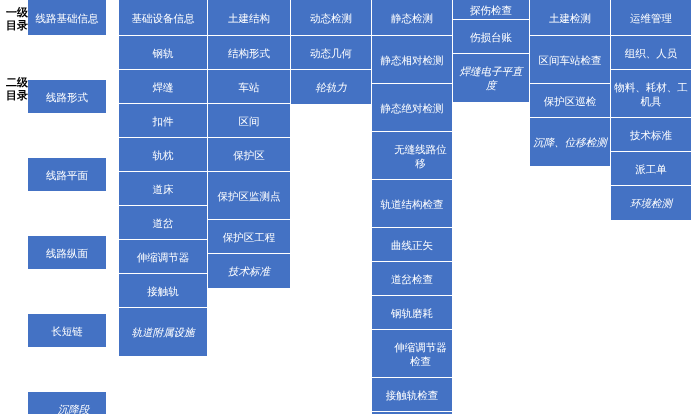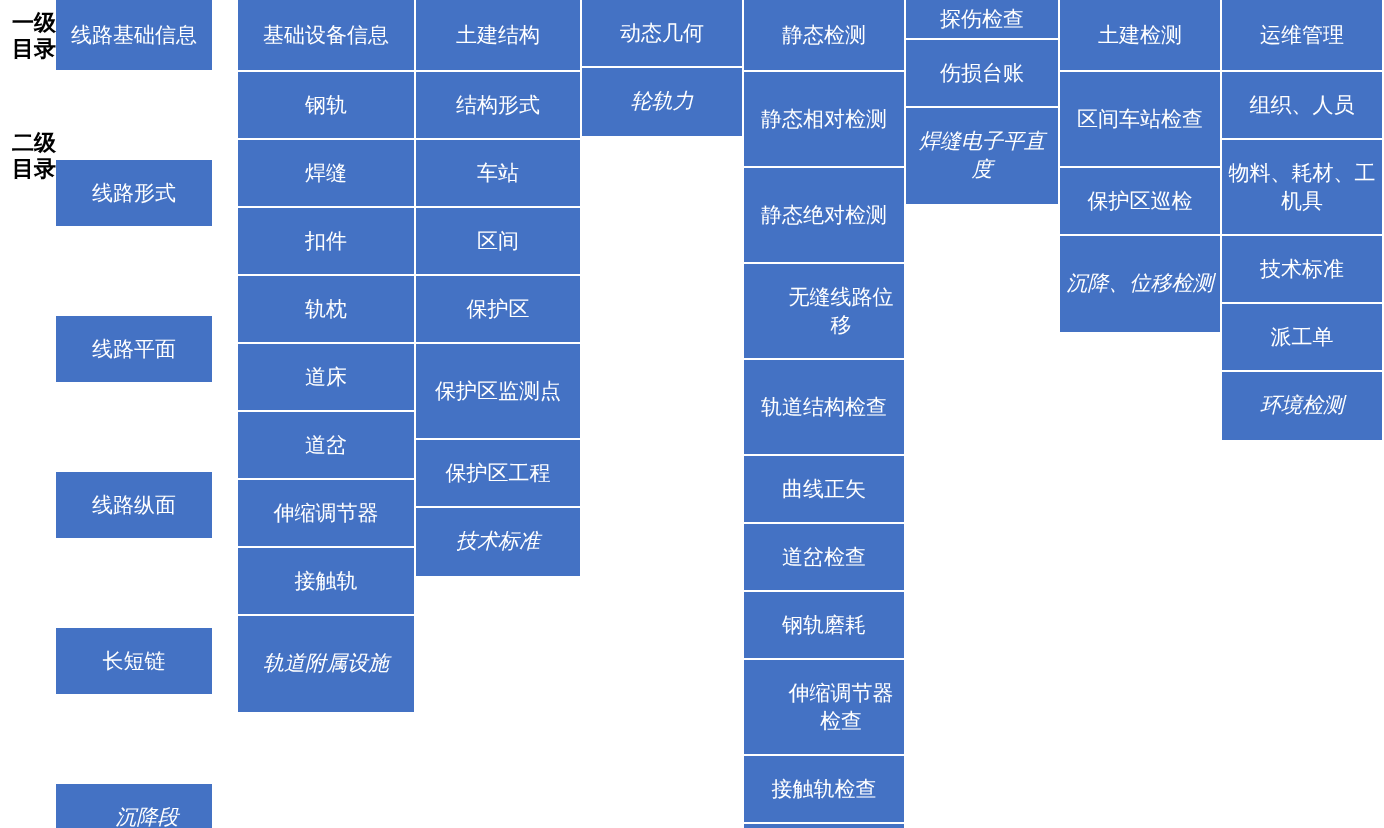--- a/index.html
+++ b/index.html
@@ -26,21 +26,21 @@
     text-align: center;
     line-height: 13px;
     width: 34px;
   }
   #label-level1 {
     left: 0px;
     top: 6px;
   }
   #label-level2 {
     left: 0px;
-    top: 66px;
+    top: 76px;
   }
   .column {
     position: absolute;
     top: 0px;
     display: flex;
     flex-direction: column;
     align-items: stretch;
   }
   .cell {
     background: #4472c4;
@@ -103,20 +103,21 @@
       <div class="cell head" style="height: 36px;">土建结构</div>
       <div class="cell" style="height: 34px;">结构形式</div>
       <div class="cell" style="height: 34px;">车站</div>
       <div class="cell" style="height: 34px;">区间</div>
       <div class="cell" style="height: 34px;">保护区</div>
       <div class="cell" style="height: 48px;">保护区监测点</div>
       <div class="cell" style="height: 34px;">保护区工程</div>
       <div class="cell last" style="height: 34px;">技术标准</div>
     </div>
   <div class="column" id="col-3" style="left: 291px; width: 80px;">
+      <div class="cell head" style="height: 36px;">动态检测</div>
       <div class="cell" style="height: 34px;">动态几何</div>
       <div class="cell last" style="height: 34px;">轮轨力</div>
     </div>
   <div class="column" id="col-4" style="left: 372px; width: 80px;">
       <div class="cell head" style="height: 36px;">静态检测</div>
       <div class="cell" style="height: 48px;">静态相对检测</div>
       <div class="cell" style="height: 48px;">静态绝对检测</div>
       <div class="cell" style="height: 48px; padding-left: 20px;">无缝线路位移</div>
       <div class="cell" style="height: 48px;">轨道结构检查</div>
       <div class="cell" style="height: 34px;">曲线正矢</div>

